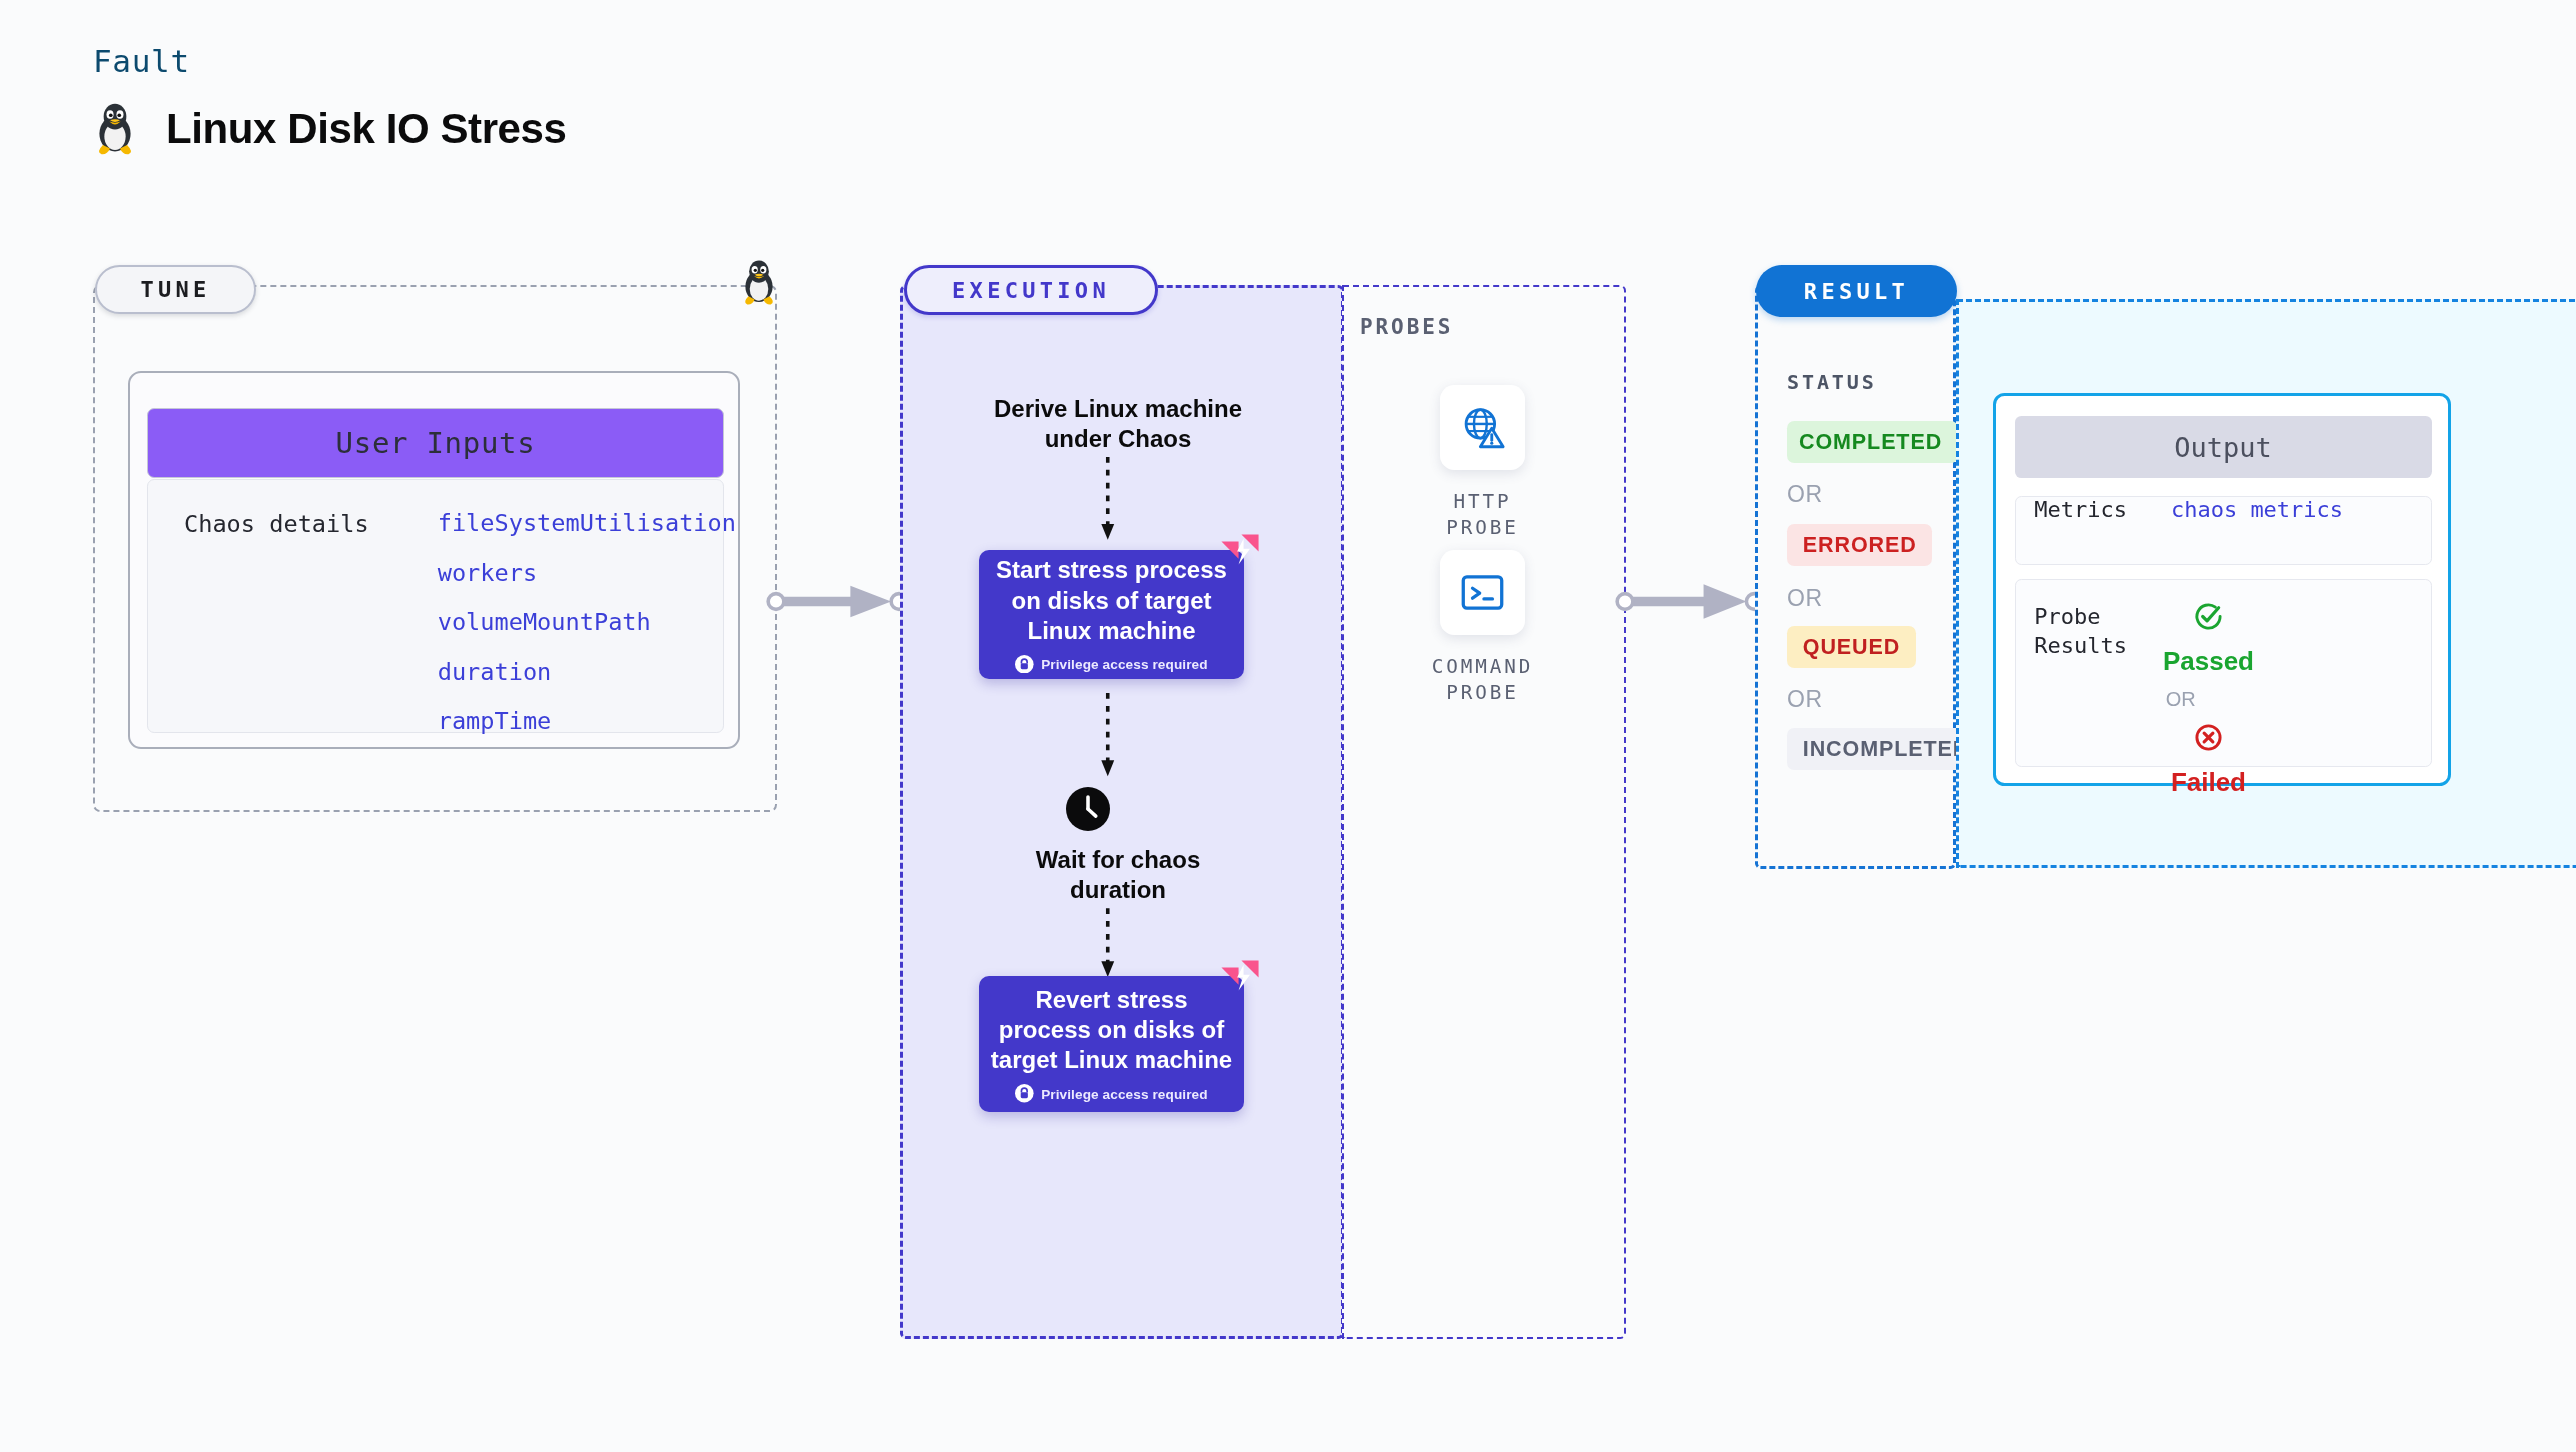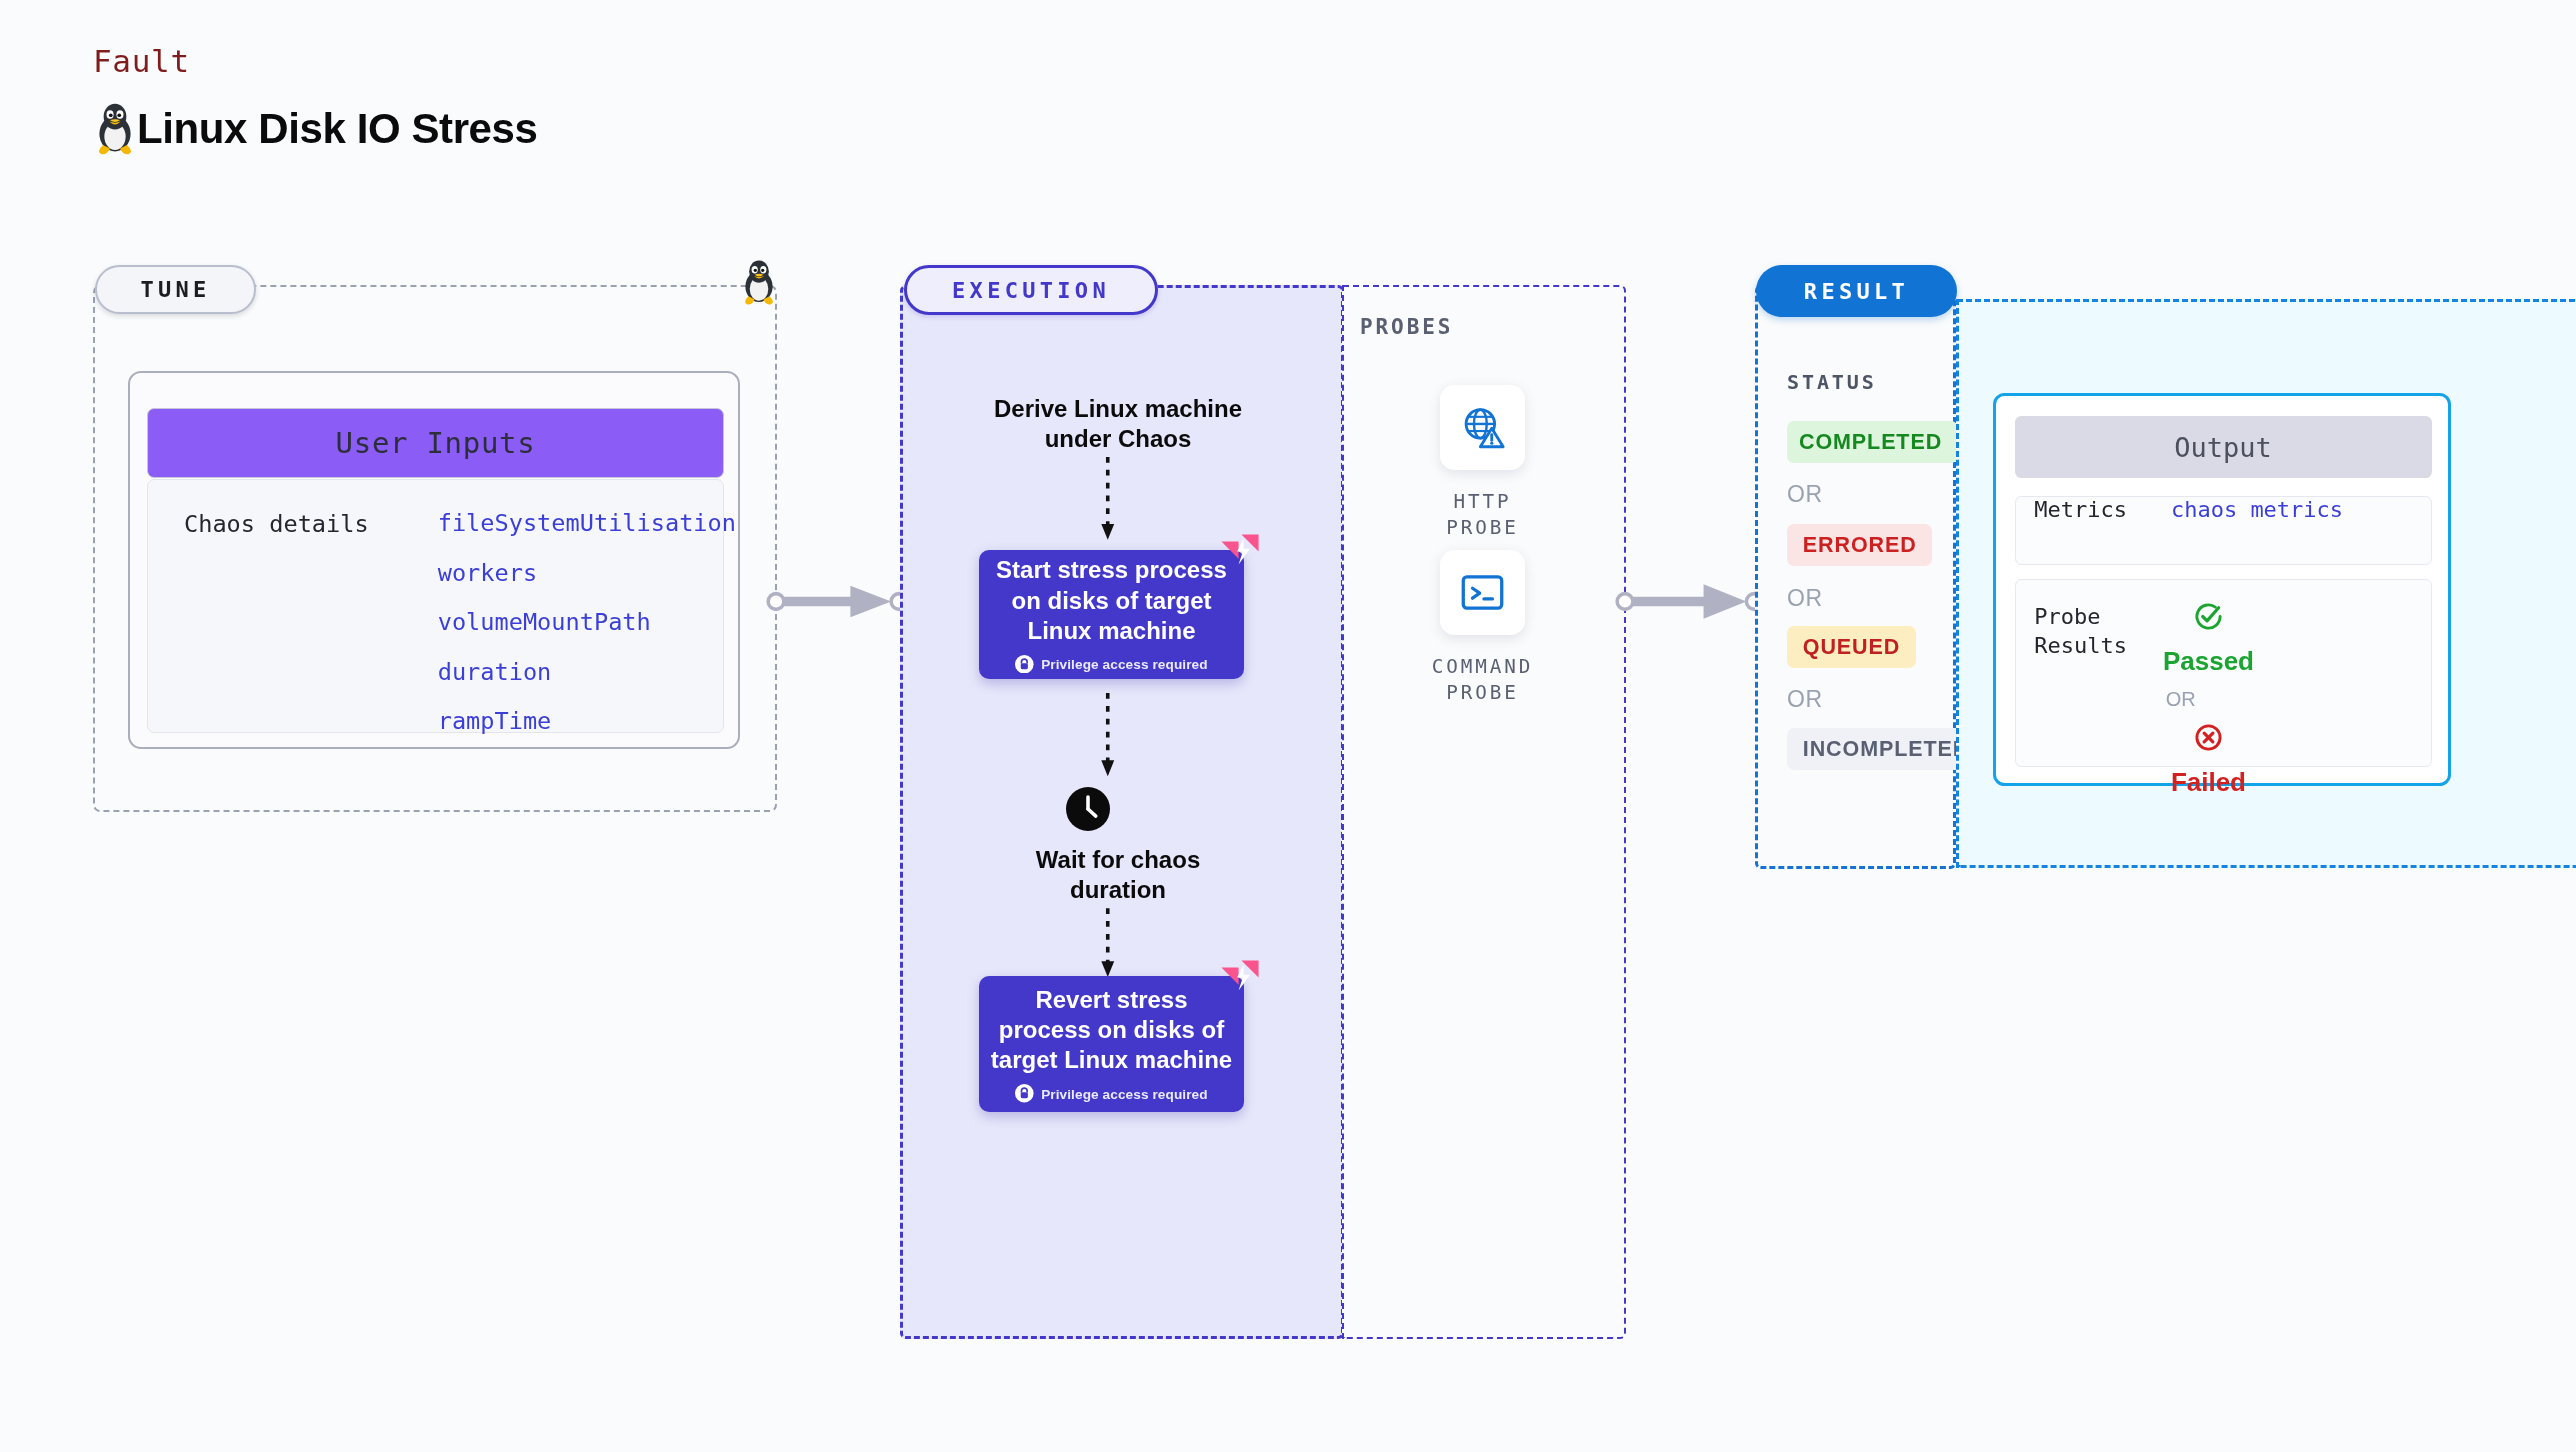--- a/index.html
+++ b/index.html
@@ -7,23 +7,23 @@
     width:2576px;height:1452px;
     background:#fafbfc;
     font-family:"Liberation Sans", sans-serif;
     position:relative;
     overflow:hidden;
   }
 
   
   #header{position:absolute;left:93px;top:43px;}
   #fault-label{font-family:"DejaVu Sans Mono","Liberation Mono",monospace;
-    font-size:31px;color:#7f1d1d;letter-spacing:0.7px;}
+    font-size:31px;color:#0c4a6e;letter-spacing:0.7px;}
   #title-row{display:flex;align-items:center;margin-top:21.5px;}
-  #fault-title{font-size:42px;font-weight:bold;color:#0b0b0c;
+  #fault-title{font-size:42px;font-weight:bold;color:#0b0b0c;margin-left:29px;
      letter-spacing:-0.4px;}
 
   
   .panel{position:absolute;box-sizing:border-box;}
   .pill{position:absolute;box-sizing:border-box;display:flex;align-items:center;
      justify-content:center;border-radius:716px;z-index:6;
      font-family:"DejaVu Sans Mono","Liberation Mono",monospace;font-weight:bold;}
 
   
   #tune-panel{left:93px;top:285px;width:684px;height:527px;

